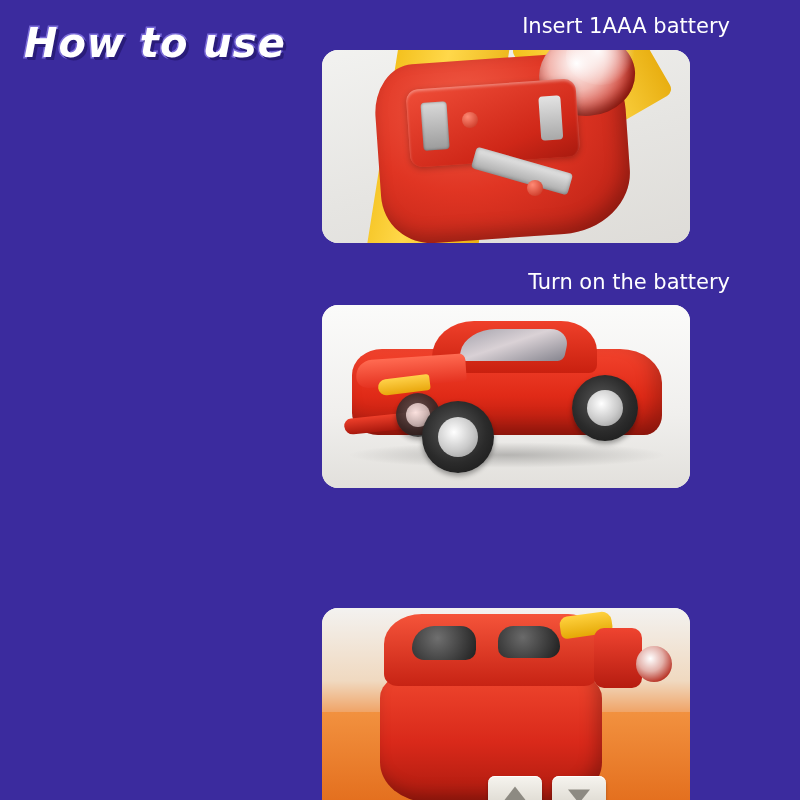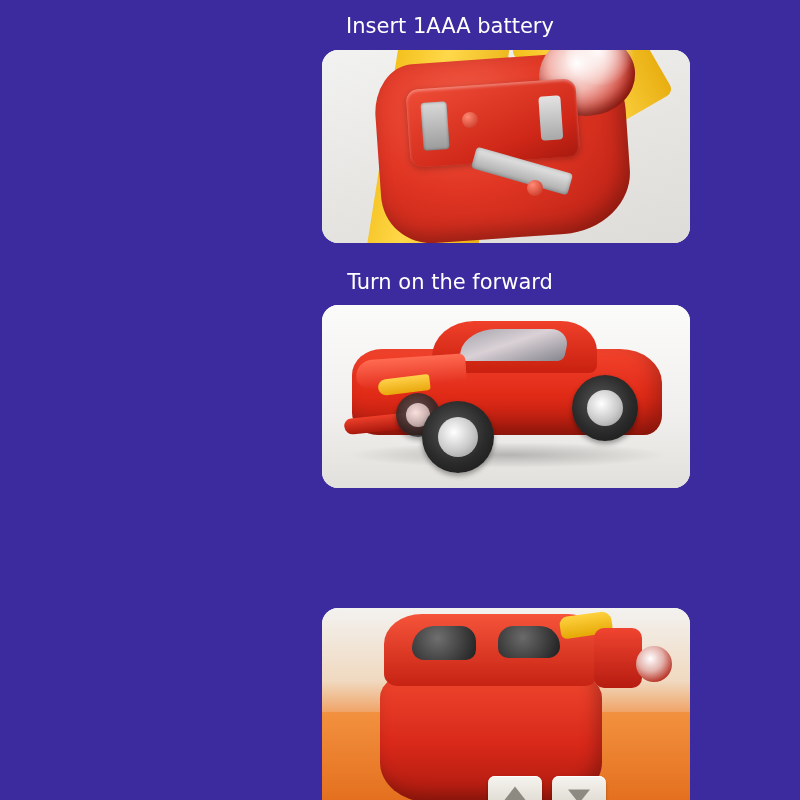--- a/index.html
+++ b/index.html
@@ -36,21 +36,21 @@
        3px 3px 0 #2a1d7a;
     white-space: nowrap;
   }
 
   
   .caption {
     position: absolute;
     color: #ffffff;
     font-size: 21px;
     font-family: "DejaVu Sans", sans-serif;
-    text-align: center;
+    text-align: right;
     line-height: 1.35;
     width: 560px;
     left: 170px;
   }
   .caption.c1 { top: 12px; }
   .caption.c2 { top: 268px; }
   .caption.c3 { top: 538px; }
 
   
   .photo {
@@ -281,40 +281,41 @@
     position:absolute; right:18px; top:38px; width:36px; height:36px;
     border-radius:50%;
     background: radial-gradient(circle at 40% 35%, #fff 0%, #e3b1aa 40%, #b32416 80%);
   }
 </style>
 </head>
 <body>
 
 <div class="page">
 
+  <div class="headline">How to use</div>
 
   <div class="caption c1">Insert 1AAA battery</div>
   <div class="photo p1">
     <div class="ph-inner">
       <div class="bg"></div>
       <div class="strap"></div>
       <div class="strap2"></div>
       <div class="body">
         <div class="bulb">
           <div class="bulbRing"></div>
         </div>
       </div>
       <div class="lid"></div>
       <div class="contact"></div>
       <div class="screw s1"></div>
       <div class="screw s2"></div>
     </div>
   </div>
 
-  <div class="caption c2">Turn on the forward</div>
+  <div class="caption c2">Turn on the battery</div>
   <div class="photo p2">
     <div class="ph-inner">
       <div class="bg"></div>
       <div class="shadow"></div>
       <div class="carbody"></div>
       <div class="cabin"></div>
       <div class="windshield"></div>
       <div class="hood"></div>
       <div class="headlight"></div>
       <div class="splitter"></div>

